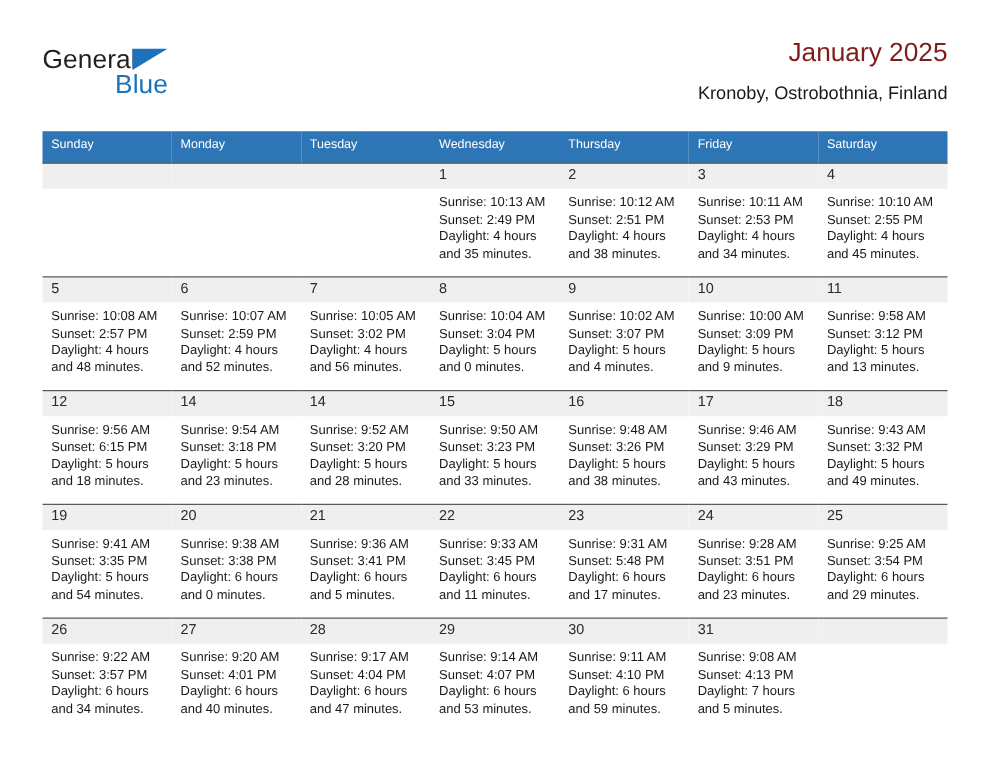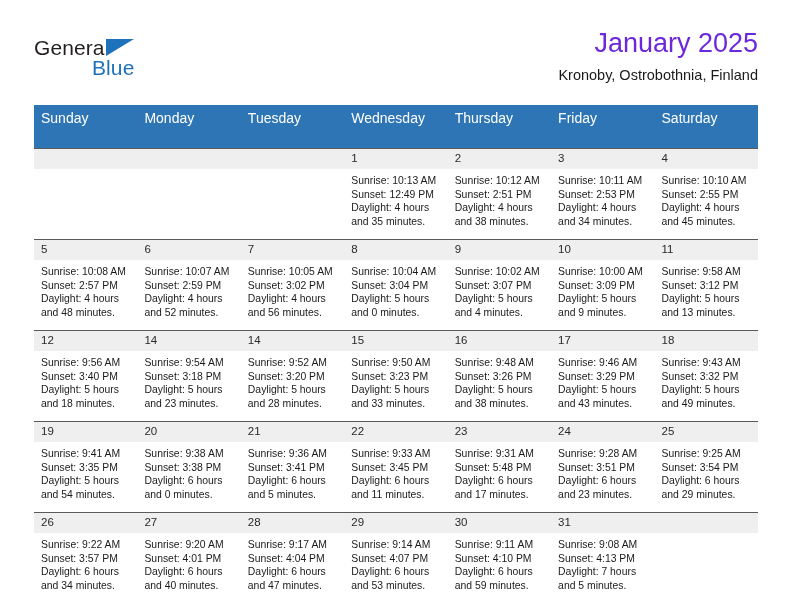--- a/index.html
+++ b/index.html
@@ -64,22 +64,22 @@
     margin-left: 30px;
   }
 
   .title-block {
     position: absolute;
     right: 0;
     top: 0;
     text-align: right;
   }
   .cal-title {
-    font-size: 27px;
-    color: #6d28d9;
+    font-size: 21px;
+    color: #7f1d1d;
     line-height: 34px;
     white-space: nowrap;
   }
   .cal-subtitle {
     font-size: 14.5px;
     color: #1a1a1a;
     line-height: 22px;
     margin-top: 4px;
     white-space: nowrap;
     text-align: center;
@@ -92,24 +92,24 @@
     top: 105px;
     width: 724px;
     border-collapse: collapse;
     table-layout: fixed;
   }
   .calendar col { width: 103.43px; }
 
   thead th {
     background: #2e75b6;
     color: #ffffff;
-    font-size: 14px;
+    font-size: 10px;
     font-weight: normal;
     text-align: left;
-    padding: 5px 0 22px 7px;
+    padding: 5px 0 9px 7px;
     height: 10px;
     border: none;
   }
 
   tbody tr { height: 90px; }
 
   tbody td {
     vertical-align: top;
     padding: 0;
     border-top: 1px solid #5a5a5a;
@@ -185,21 +185,21 @@
           <td class="empty">
             <div class="daynum blank"></div>
           </td>
           <td class="empty">
             <div class="daynum blank"></div>
           </td>
           <td>
             <div class="daynum">1</div>
             <div class="details">
               <div>Sunrise: 10:13 AM</div>
-              <div>Sunset: 12:49 PM</div>
+              <div>Sunset: 2:49 PM</div>
               <div>Daylight: 4 hours</div>
               <div>and 35 minutes.</div>
             </div>
           </td>
           <td>
             <div class="daynum">2</div>
             <div class="details">
               <div>Sunrise: 10:12 AM</div>
               <div>Sunset: 2:51 PM</div>
               <div>Daylight: 4 hours</div>
@@ -288,21 +288,21 @@
               <div>Daylight: 5 hours</div>
               <div>and 13 minutes.</div>
             </div>
           </td>
         </tr>
         <tr>
           <td>
             <div class="daynum">12</div>
             <div class="details">
               <div>Sunrise: 9:56 AM</div>
-              <div>Sunset: 3:40 PM</div>
+              <div>Sunset: 6:15 PM</div>
               <div>Daylight: 5 hours</div>
               <div>and 18 minutes.</div>
             </div>
           </td>
           <td>
             <div class="daynum">14</div>
             <div class="details">
               <div>Sunrise: 9:54 AM</div>
               <div>Sunset: 3:18 PM</div>
               <div>Daylight: 5 hours</div>

